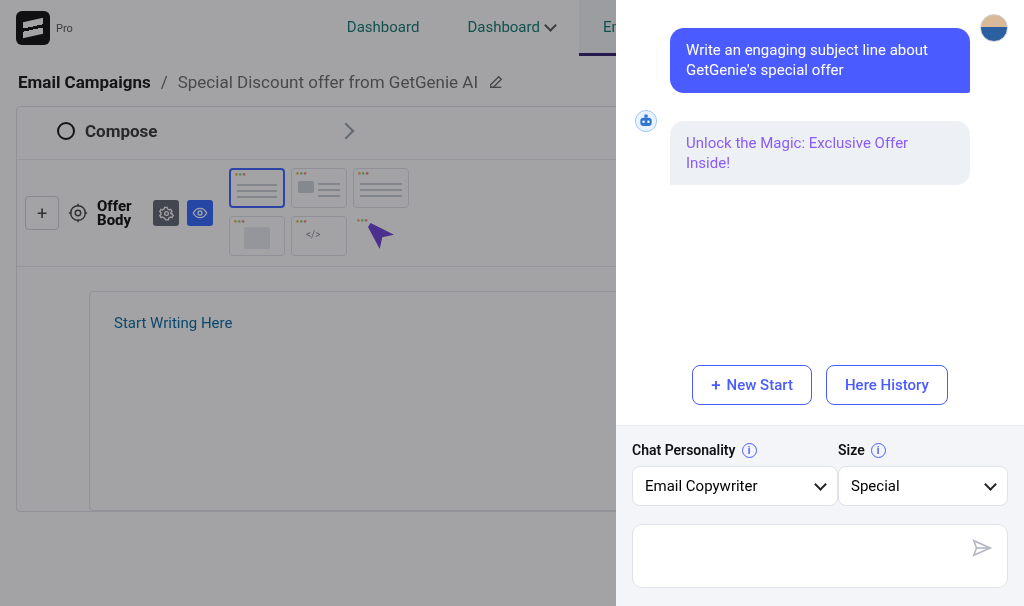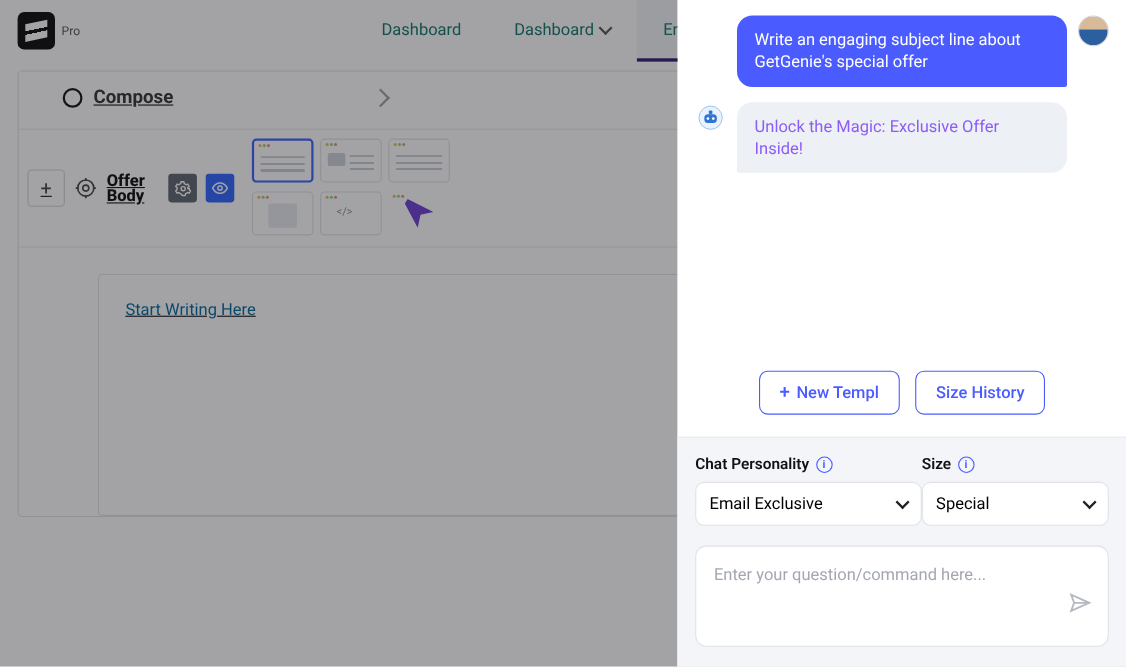--- a/index.html
+++ b/index.html
@@ -35,21 +35,21 @@
   .nav-item.active { border-bottom-color: #2f1b6e; background: #f4f5f7; }
 
   
   .crumbs { padding: 16px 18px 6px; display: flex; align-items: center; gap: 10px; font-size: 17px; }
   .crumb-root { font-weight: 700; color: #111; }
   .crumb-sep { color: #666; }
   .crumb-leaf { color: #6a6a6a; }
   .edit-icon { width: 16px; height: 16px; color: #666; }
 
   
-  .panel { margin: 8px 16px 0; border: 1px solid #e1e3e8; border-radius: 4px; text-decoration: underline; }
+  .panel { margin: 8px 16px 0; border: 1px solid #e1e3e8; border-radius: 4px; }
   .steps { display: flex; align-items: center; padding: 14px 40px 18px; border-bottom: 1px solid #e9ebef; }
   .step { display: flex; align-items: center; gap: 10px; font-size: 17px; color: #333; }
   .step .ring {
     width: 18px; height: 18px; border: 2px solid #111; border-radius: 50%;
   }
   .step.inactive { color: #6b6f78; }
   .step.inactive .ring { border-color: #7b7f88; }
   .step-gap { flex: 1; display: flex; justify-content: center; }
   .chev { width: 12px; height: 12px; border-right: 2px solid #9aa0aa; border-bottom: 2px solid #9aa0aa; transform: rotate(-45deg); }
   .chev-down { width: 9px; height: 9px; border-right: 2px solid #555; border-bottom: 2px solid #555; transform: rotate(45deg); margin-top: -3px; }
@@ -99,21 +99,21 @@
   .chat {
     position: absolute; right: 0; top: 0; width: 408px; height: 606px;
     background: #fff; display:flex; flex-direction:column;
     z-index: 100;
   }
   .chat-messages { flex:1; padding: 14px 16px 8px; overflow:hidden; }
   .msg-row { display:flex; gap:10px; margin-bottom:14px; }
   .msg-row.right { justify-content:flex-end; align-items:flex-start; }
   .bubble {
     max-width: 300px; padding: 12px 16px; border-radius: 14px 14px 14px 2px;
-    font-size: 15px; line-height: 1.35;
+    font-size: 15px; line-height: 1.35; margin-top: 14px;
   }
   .bubble.user { background:#4a5cff; color:#fff; border-radius:14px 14px 2px 14px; }
   .bubble.bot  { background:#edf0f5; color:#8b5cf6; }
   .avatar { width:28px; height:28px; border-radius:50%; flex:none; }
   .avatar.user { background: linear-gradient(180deg,#d8b998 45%,#2c5fa0 46%); border:1px solid #d0d4db; }
   .avatar.bot  { display:flex; align-items:center; justify-content:center; }
   .bot-svg { width:26px; height:26px; }
 
   .chat-actions { display:flex; justify-content:center; gap:14px; padding: 8px 0 20px; }
   .chip-btn {
@@ -165,20 +165,29 @@
         <span>Dashboard</span>
         <span class="chev-down"></span>
       </div>
       <div class="nav-item active">
         <span>Emails</span>
         <span class="chev-down"></span>
       </div>
     </div>
   </div>
 
+  <div class="crumbs">
+    <span class="crumb-root">Email Campaigns</span>
+    <span class="crumb-sep">/</span>
+    <span class="crumb-leaf">Special Discount offer from GetGenie AI</span>
+    <svg class="edit-icon" viewBox="0 0 24 24" fill="none" stroke="currentColor" stroke-width="2">
+      <path d="M4 20h4L20 8l-4-4L4 16v4z"></path>
+        <path d="M4 20h16"></path>
+    </svg>
+  </div>
 
   <div class="panel">
     <div class="steps">
       <div class="step">
         <span class="ring"></span>
         <strong>Compose</strong>
       </div>
       <div class="step-gap">
           <span class="chev"></span>
         </div>
@@ -273,52 +282,51 @@
           <rect x="14" y="8" width="4" height="4" rx="1" fill="#2f76d2"></rect>
         </svg>
       </div>
       <div class="bubble bot">Unlock the Magic: Exclusive Offer Inside!</div>
     </div>
   </div>
 
   <div class="chat-actions">
     <div class="chip-btn">
       <span class="plus">+</span>
-      <span>New Templ</span>
+      <span>New Start</span>
     </div>
     <div class="chip-btn">
-      <span>Size History</span>
+      <span>Here History</span>
     </div>
   </div>
 
   <div class="chat-form">
     <div class="form-row">
       <div class="form-col">
         <div class="form-label">
           <span>Chat Personality</span>
           <span class="info">i</span>
         </div>
         <div class="select">
-          <span>Email Exclusive</span>
+          <span>Email Copywriter</span>
           <span class="chev-down"></span>
         </div>
       </div>
       <div class="form-col sm">
         <div class="form-label">
           <span>Size</span>
           <span class="info">i</span>
         </div>
         <div class="select">
           <span>Special</span>
           <span class="chev-down"></span>
         </div>
       </div>
     </div>
 
     <div class="prompt-box">
-      <textarea placeholder="Enter your question/command here..." style=""></textarea>
       <svg class="send" viewBox="0 0 24 24" fill="none" stroke="currentColor" stroke-width="1.8">
         <path d="M3 20l18-8L3 4l3 8-3 8z"></path>
           <path d="M6 12h15"></path>
       </svg>
     </div>
   </div>
 </div>
 
 </body></html>

